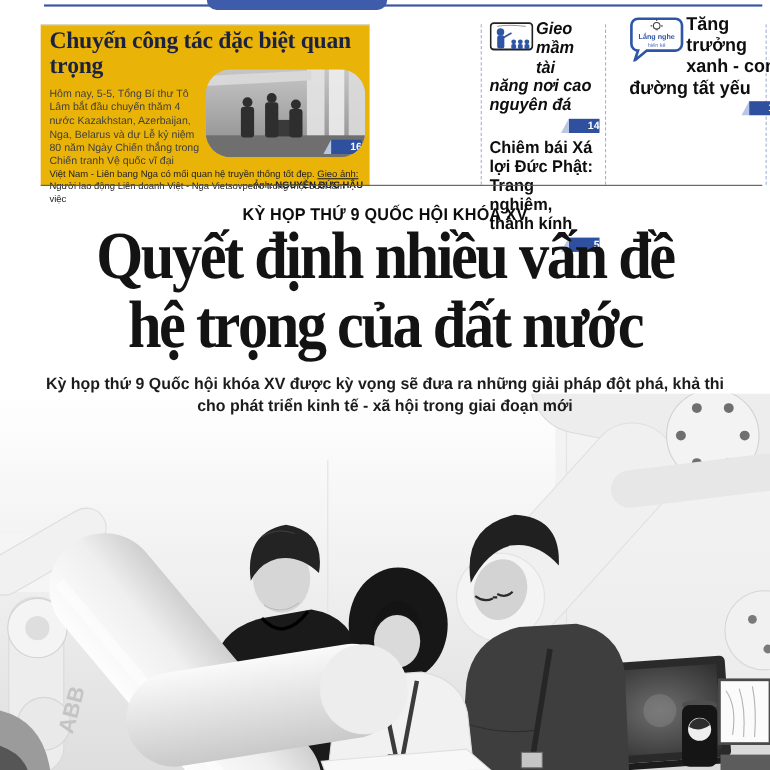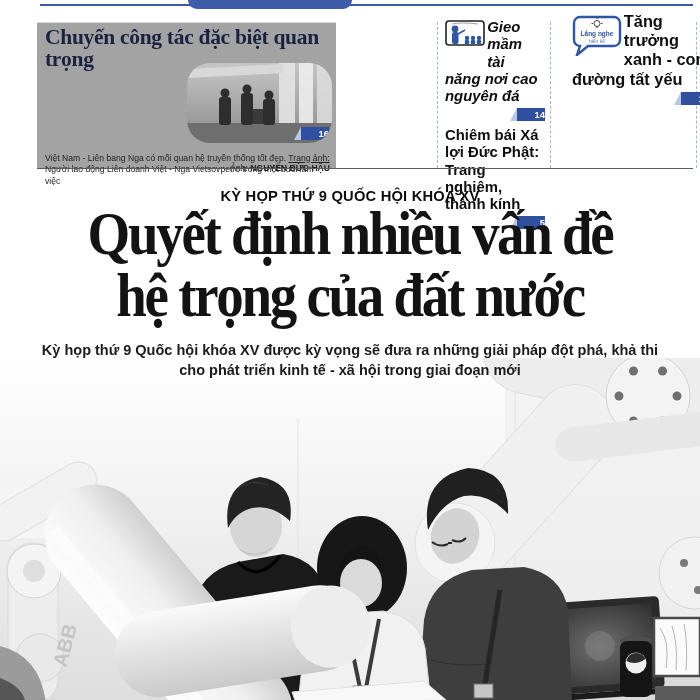--- a/index.html
+++ b/index.html
@@ -6,21 +6,21 @@
   .page{position:relative;width:700px;height:700px;background:#ffffff;overflow:hidden;
         font-family:"Liberation Sans","DejaVu Sans",sans-serif;color:#111;}
 
   
   .top-rule{position:absolute;left:40px;top:4px;width:653px;height:2px;background:#3a57a7;}
   .masthead-pill{position:absolute;left:188px;top:-10px;width:164px;height:19px;
                  background:#3f5cab;border-radius:9px;}
 
   
   .lead-panel{position:absolute;left:37px;top:22px;width:299px;height:146px;
-              background:#a3a3a3;border-top:1px solid #d9dbe0;}
+              background:#eab308;border-top:1px solid #d9dbe0;}
   .lead-headline{position:absolute;left:8px;top:3px;width:288px;
                  font-family:"Liberation Serif","DejaVu Serif",serif;
                  font-size:21.5px;font-weight:bold;color:#1b2240;line-height:1.03;
                  letter-spacing:-0.3px;}
   .lead-summary{position:absolute;left:8px;top:57px;width:141px;font-size:9.6px;
                 line-height:1.28;color:#3f3f3f;}
   .lead-photo{position:absolute;left:150px;top:40px;width:145px;height:80px;overflow:hidden;border-radius:23px;}
   .lead-caption{position:absolute;left:8px;top:121px;width:285px;font-size:8.6px;
                 line-height:1.34;color:#222;}
   .cap-label{text-decoration:underline;}
@@ -70,20 +70,21 @@
 </head>
 <body>
 
 <div class="page">
 
   <div class="top-rule"></div>
   <div class="masthead-pill"></div>
 
   <div class="lead-panel">
     <div class="lead-headline">Chuyến công tác đặc biệt quan trọng</div>
+    <div class="lead-summary">Hôm nay, 5-5, Tổng Bí thư Tô Lâm bắt đầu chuyến thăm 4 nước Kazakhstan, Azerbaijan, Nga, Belarus và dự Lễ kỷ niệm 80 năm Ngày Chiến thắng trong Chiến tranh Vệ quốc vĩ đại</div>
 
     <div class="lead-photo">
       <svg width="145" height="80" viewBox="0 0 145 80">
         <defs>
           <linearGradient id="lpbg" x1="0" y1="0" x2="0" y2="1">
             <stop offset="0" stop-color="#c6c6c6"></stop>
               <stop offset="1" stop-color="#8b8b8b"></stop>
           </linearGradient>
         </defs>
         <rect width="145" height="80" fill="url(#lpbg)"></rect>
@@ -98,21 +99,21 @@
             <rect x="32" y="34" width="12" height="28" rx="3"></rect>
           <circle cx="60" cy="26" r="4.5"></circle>
             <rect x="54" y="30" width="12" height="32" rx="3"></rect>
           <circle cx="82" cy="32" r="4.5"></circle>
             <rect x="76" y="36" width="12" height="26" rx="3"></rect>
         </g>
       </svg>
       <span class="badge photo-badge">16</span>
     </div>
 
-    <p class="lead-caption"><span>Việt Nam - Liên bang Nga có mối quan hệ truyền thống tốt đẹp. </span><span class="cap-label">Trang ảnh:</span><span> Người lao động Liên doanh Việt - Nga Vietsovpetro trong một buổi làm việc</span></p>
+    <p class="lead-caption"><span>Việt Nam - Liên bang Nga có mối quan hệ truyền thống tốt đẹp. </span><span class="cap-label">Gieo ảnh:</span><span> Người lao động Liên doanh Việt - Nga Vietsovpetro trong một buổi làm việc</span></p>
     <div class="lead-credit"><span>Ảnh: </span><b>NGUYỄN ĐỨC HẬU</b></div>
   </div>
 
   <div class="vdash dash-1"></div>
   <div class="vdash dash-2"></div>
   <div class="vdash dash-3"></div>
 
 
   <div class="brief-col col-2">
     <div class="brief">

